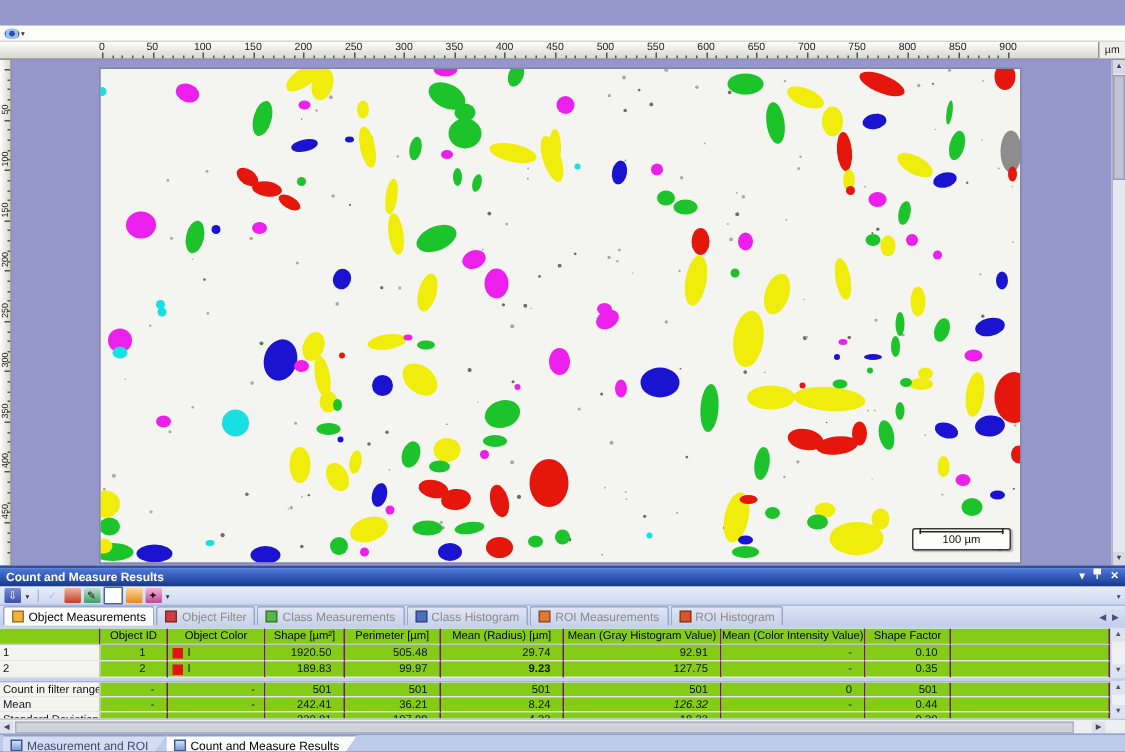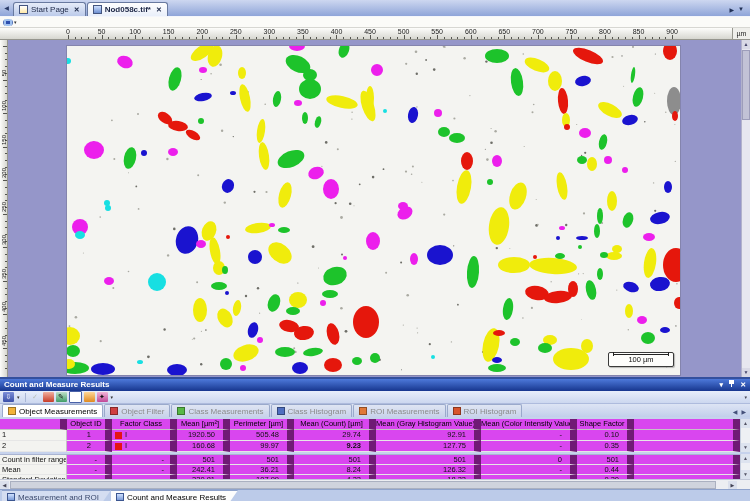--- a/index.html
+++ b/index.html
@@ -75,22 +75,22 @@
     color:#8b8b8b;white-space:nowrap;}
   .r-tab.active{background:#fff;color:#000;}
   .r-tab .tico{width:8px;height:8px;border:1px solid rgba(0,0,0,.35);box-sizing:border-box;}
   .r-tabs-nav{margin-left:auto;margin-right:4px;display:flex;gap:4px;font-size:6px;color:#44507a;align-items:center;height:12px;}
 
   .tbl{position:absolute;left:0;width:740px;background:#fff;overflow:hidden;}
   .tbl-main{top:40px;height:33px;}
   .tbl-sum{top:75px;height:25px;border-top:1px solid #aab4d2;}
   .trow{display:flex;height:11px;}
   .tbl-sum .trow{height:10px;}
-  .tcell{box-sizing:border-box;border-right:7px solid #701a75;border-bottom:1px solid #e6e6e6;
-    font-size:7.5px;line-height:10px;white-space:nowrap;overflow:hidden;background:#d946ef;}
+  .tcell{box-sizing:border-box;border-right:1px solid #701a75;border-bottom:1px solid #e6e6e6;
+    font-size:7.5px;line-height:10px;white-space:nowrap;overflow:hidden;background:#84cc16;}
   .tcell.hdr{text-align:center;color:#000;border-bottom:1px solid #c4c4c4;}
   .tcell.lbl{background:#f3f3f0;border-right:1px solid #c4c4c4;padding-left:2px;}
   .tcell.num{text-align:right;padding-right:8px;}
   .tcell.idc{text-align:right;padding-right:14px;}
   .tcell.cls{padding-left:3px;display:flex;align-items:center;gap:3px;}
   .tcell.clsr{text-align:right;padding-right:6px;}
   .swatch{display:inline-block;width:7px;height:7px;}
   .mini-vscroll{position:absolute;right:0;width:10px;background:#eef0f4;border-left:1px solid #c6cede;box-sizing:border-box;
     color:#556;font-size:5px;text-align:center;}
   .mini-vscroll .a{height:9px;line-height:9px;background:#dde3ef;}
@@ -104,37 +104,20 @@
   .b-tab{position:relative;display:flex;align-items:center;gap:3px;padding:0 12px 0 5px;white-space:nowrap;
     clip-path:polygon(0 0,100% 0,calc(100% - 9px) 100%,0 100%);background:#d4ddf1;color:#3c4a6e;border-top:1px solid #8fa3cc;}
   .b-tab.active{background:#fdfdfd;color:#000;}
   .b-tab .bico{width:8px;height:8px;border:1px solid #3c5690;background:linear-gradient(#cfe0ff,#7b9bd8);box-sizing:border-box;}
 </style>
 </head>
 <body>
 
 <div class="app">
 
-  <div class="doc-tabbar">
-    <div class="tab-nav">◀</div>
-    <div class="doc-tab">
-      <span class="doc-icon page"></span>
-      <span>Start Page</span>
-      <span class="tab-close">✕</span>
-    </div>
-    <div class="doc-tab active">
-      <span class="doc-icon"></span>
-      <span>Nod058c.tif*</span>
-      <span class="tab-close">✕</span>
-    </div>
-    <div class="tabbar-right">
-      <span>▶</span>
-      <span>▼</span>
-    </div>
-  </div>
 
   <div class="mini-toolbar">
     <span class="layers-ico"></span>
     <span class="mini-caret">▾</span>
   </div>
 
   <div class="h-ruler">
     <div class="ruler-unit">µm</div>
   <div class="tick major" style="left: 68px;"></div>
       <div class="tlabel" style="left: 58px;">0</div>
@@ -704,24 +687,24 @@
         <div class="r-tabs-nav">
         <span>◀</span>
         <span>▶</span>
       </div>
     </div>
 
     <div class="tbl tbl-main" id="tblMain">
         <div class="trow">
           <div class="tcell hdr" style="width: 67px; flex: 0 0 auto;"></div>
           <div class="tcell hdr" style="width: 45px; flex: 0 0 auto;">Object ID</div>
-          <div class="tcell hdr" style="width: 65px; flex: 0 0 auto;">Factor Class</div>
-          <div class="tcell hdr" style="width: 53px; flex: 0 0 auto;">Mean [µm²]</div>
+          <div class="tcell hdr" style="width: 65px; flex: 0 0 auto;">Object Color</div>
+          <div class="tcell hdr" style="width: 53px; flex: 0 0 auto;">Shape [µm²]</div>
           <div class="tcell hdr" style="width: 64px; flex: 0 0 auto;">Perimeter [µm]</div>
-          <div class="tcell hdr" style="width: 82px; flex: 0 0 auto;">Mean (Count) [µm]</div>
+          <div class="tcell hdr" style="width: 82px; flex: 0 0 auto;">Mean (Radius) [µm]</div>
           <div class="tcell hdr" style="width: 105px; flex: 0 0 auto;">Mean (Gray Histogram Value)</div>
           <div class="tcell hdr" style="width: 96px; flex: 0 0 auto;">Mean (Color Intensity Value)</div>
           <div class="tcell hdr" style="width: 57px; flex: 0 0 auto;">Shape Factor</div>
           <div class="tcell hdr" style="width: 106px; flex: 0 0 auto;"></div>
         </div>
         <div class="trow">
           <div class="tcell lbl" style="width: 67px; flex: 0 0 auto;">1</div>
           <div class="tcell idc" style="width: 45px; flex: 0 0 auto;">1</div>
           <div class="tcell cls" style="width: 65px; flex: 0 0 auto;">
             <span class="swatch" style="background: rgb(229, 20, 20);"></span>
@@ -735,21 +718,21 @@
           <div class="tcell num" style="width: 57px; flex: 0 0 auto;">0.10</div>
           <div class="tcell " style="width: 106px; flex: 0 0 auto;"></div>
         </div>
         <div class="trow">
           <div class="tcell lbl" style="width: 67px; flex: 0 0 auto;">2</div>
           <div class="tcell idc" style="width: 45px; flex: 0 0 auto;">2</div>
           <div class="tcell cls" style="width: 65px; flex: 0 0 auto;">
             <span class="swatch" style="background: rgb(229, 20, 20);"></span>
             <span>I</span>
           </div>
-          <div class="tcell num" style="width: 53px; flex: 0 0 auto;">160.68</div>
+          <div class="tcell num" style="width: 53px; flex: 0 0 auto;">189.83</div>
           <div class="tcell num" style="width: 64px; flex: 0 0 auto;">99.97</div>
           <div class="tcell num" style="width: 82px; flex: 0 0 auto; font-weight: bold;">9.23</div>
           <div class="tcell num" style="width: 105px; flex: 0 0 auto;">127.75</div>
           <div class="tcell num" style="width: 96px; flex: 0 0 auto;">-</div>
           <div class="tcell num" style="width: 57px; flex: 0 0 auto;">0.35</div>
           <div class="tcell " style="width: 106px; flex: 0 0 auto;"></div>
         </div>
       </div>
     <div class="mini-vscroll" style="top:40px;height:33px;">
       <div class="a">▲</div>
@@ -768,21 +751,21 @@
           <div class="tcell num" style="width: 57px; flex: 0 0 auto;">501</div>
           <div class="tcell " style="width: 106px; flex: 0 0 auto;"></div>
         </div>
         <div class="trow">
           <div class="tcell lbl" style="width: 67px; flex: 0 0 auto;">Mean</div>
           <div class="tcell num" style="width: 45px; flex: 0 0 auto;">-</div>
           <div class="tcell clsr" style="width: 65px; flex: 0 0 auto;">-</div>
           <div class="tcell num" style="width: 53px; flex: 0 0 auto;">242.41</div>
           <div class="tcell num" style="width: 64px; flex: 0 0 auto;">36.21</div>
           <div class="tcell num" style="width: 82px; flex: 0 0 auto;">8.24</div>
-          <div class="tcell num" style="width: 105px; flex: 0 0 auto;">126.32</div>
+          <div class="tcell num" style="width: 105px; flex: 0 0 auto; font-style: italic;">126.32</div>
           <div class="tcell num" style="width: 96px; flex: 0 0 auto;">-</div>
           <div class="tcell num" style="width: 57px; flex: 0 0 auto;">0.44</div>
           <div class="tcell " style="width: 106px; flex: 0 0 auto;"></div>
         </div>
         <div class="trow">
           <div class="tcell lbl" style="width: 67px; flex: 0 0 auto;">Standard Deviation</div>
           <div class="tcell num" style="width: 45px; flex: 0 0 auto;"></div>
           <div class="tcell clsr" style="width: 65px; flex: 0 0 auto;"></div>
           <div class="tcell num" style="width: 53px; flex: 0 0 auto;">330.81</div>
           <div class="tcell num" style="width: 64px; flex: 0 0 auto;">107.99</div>

